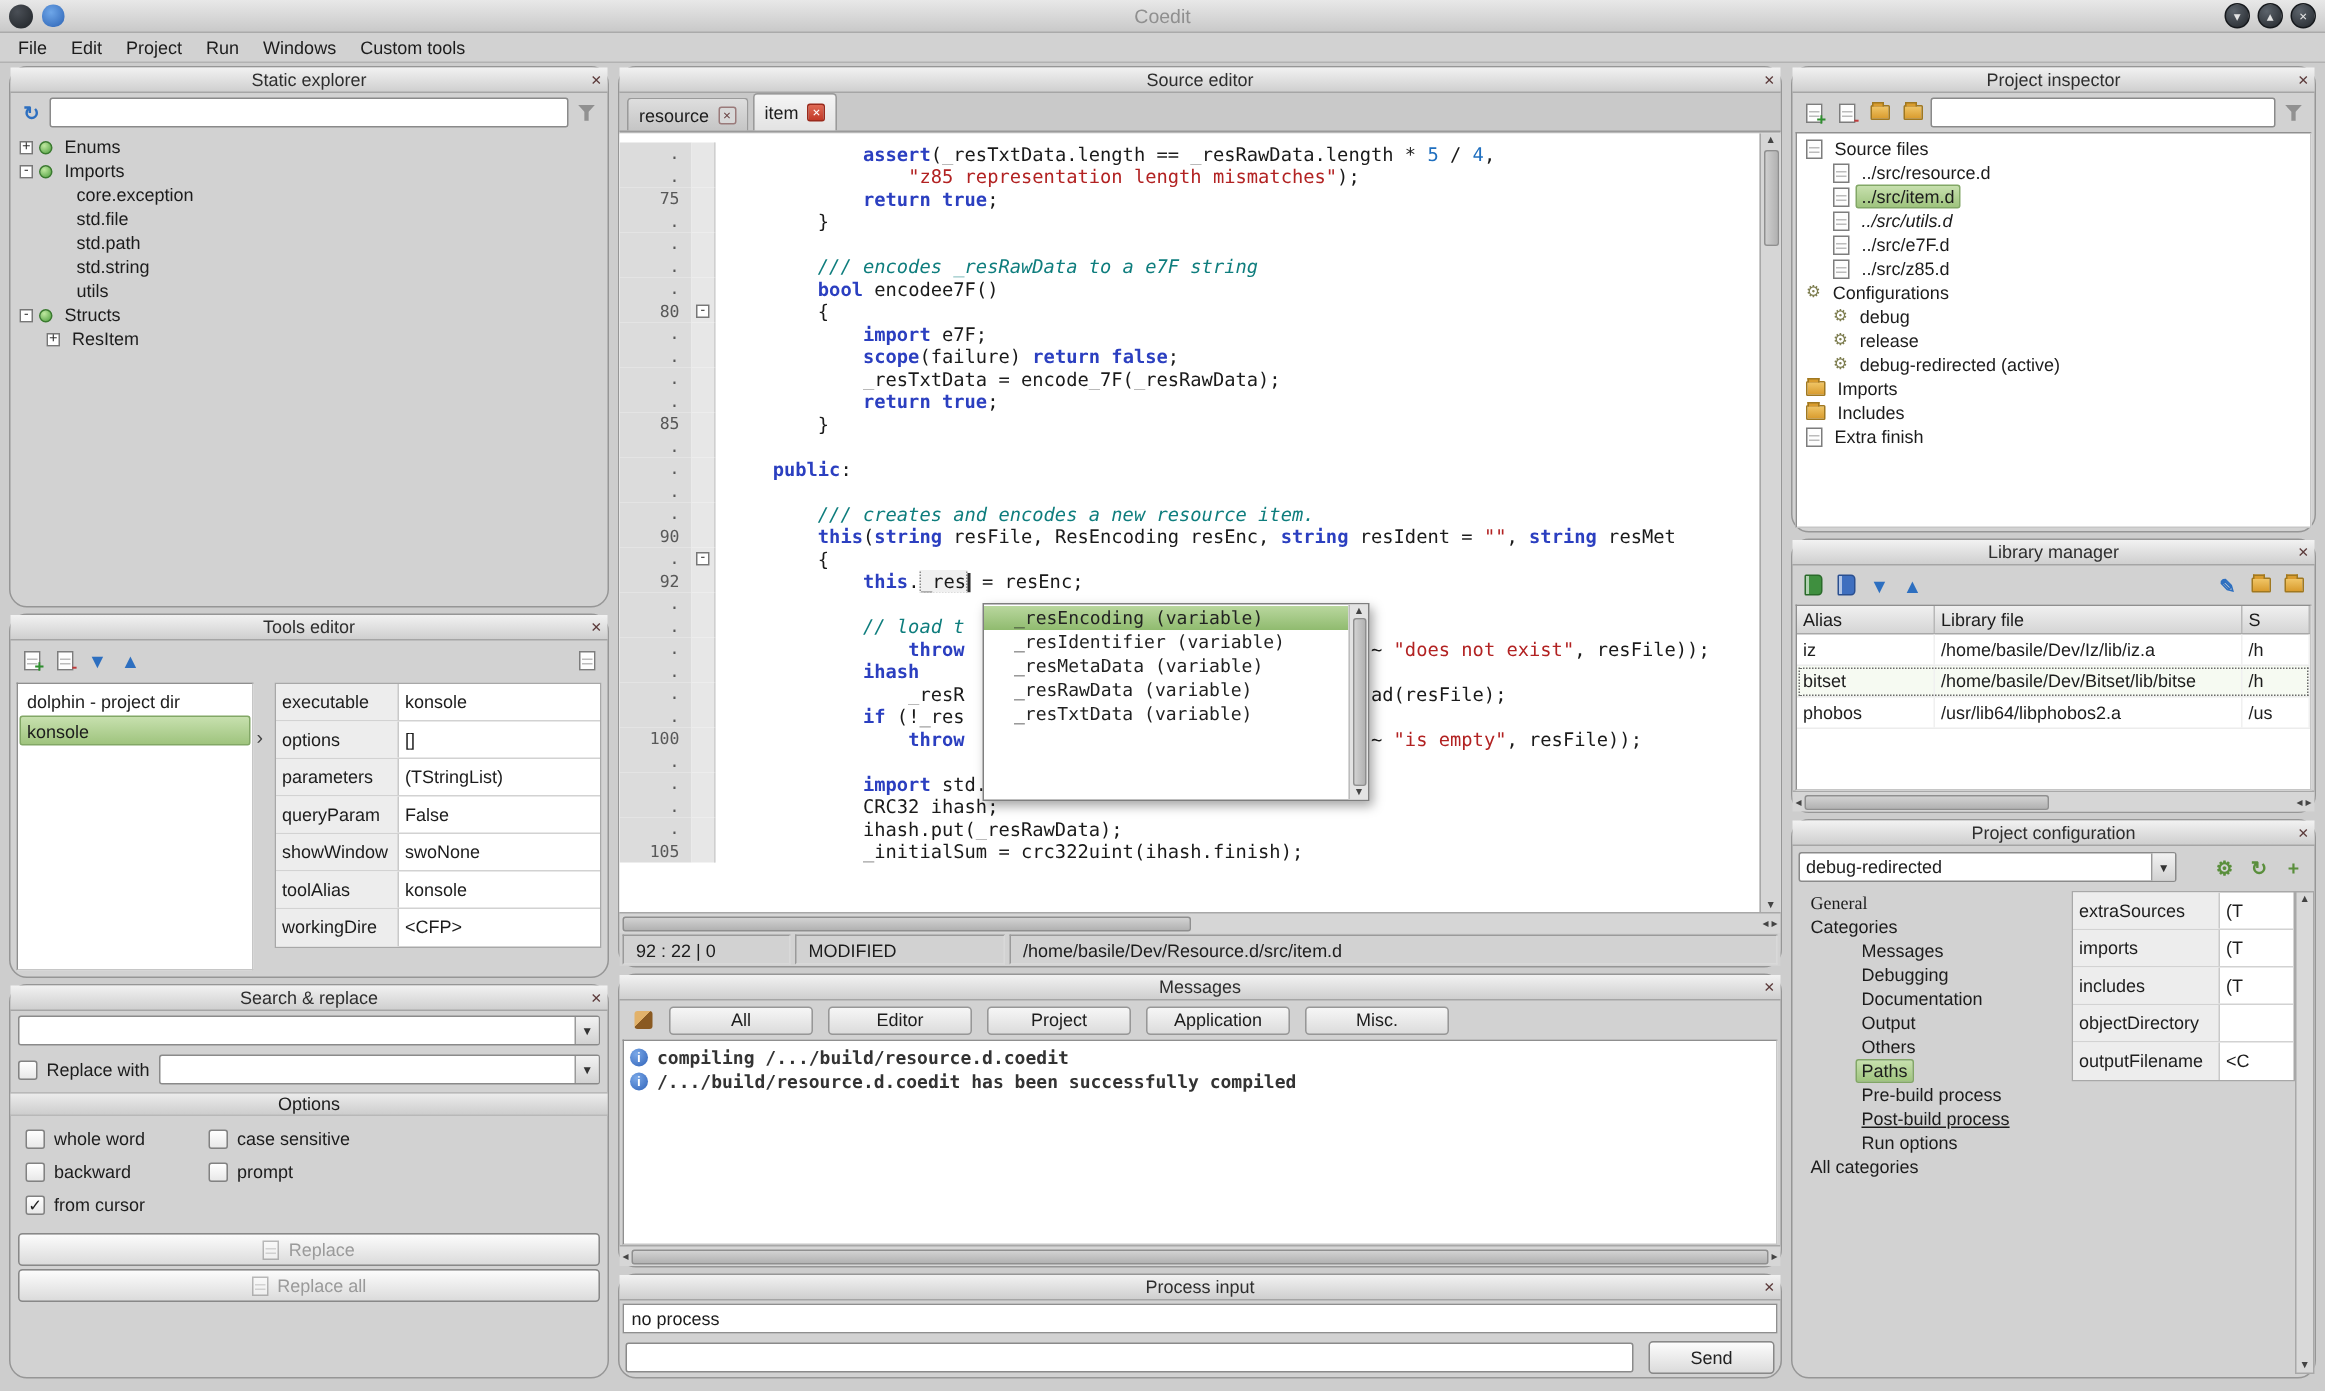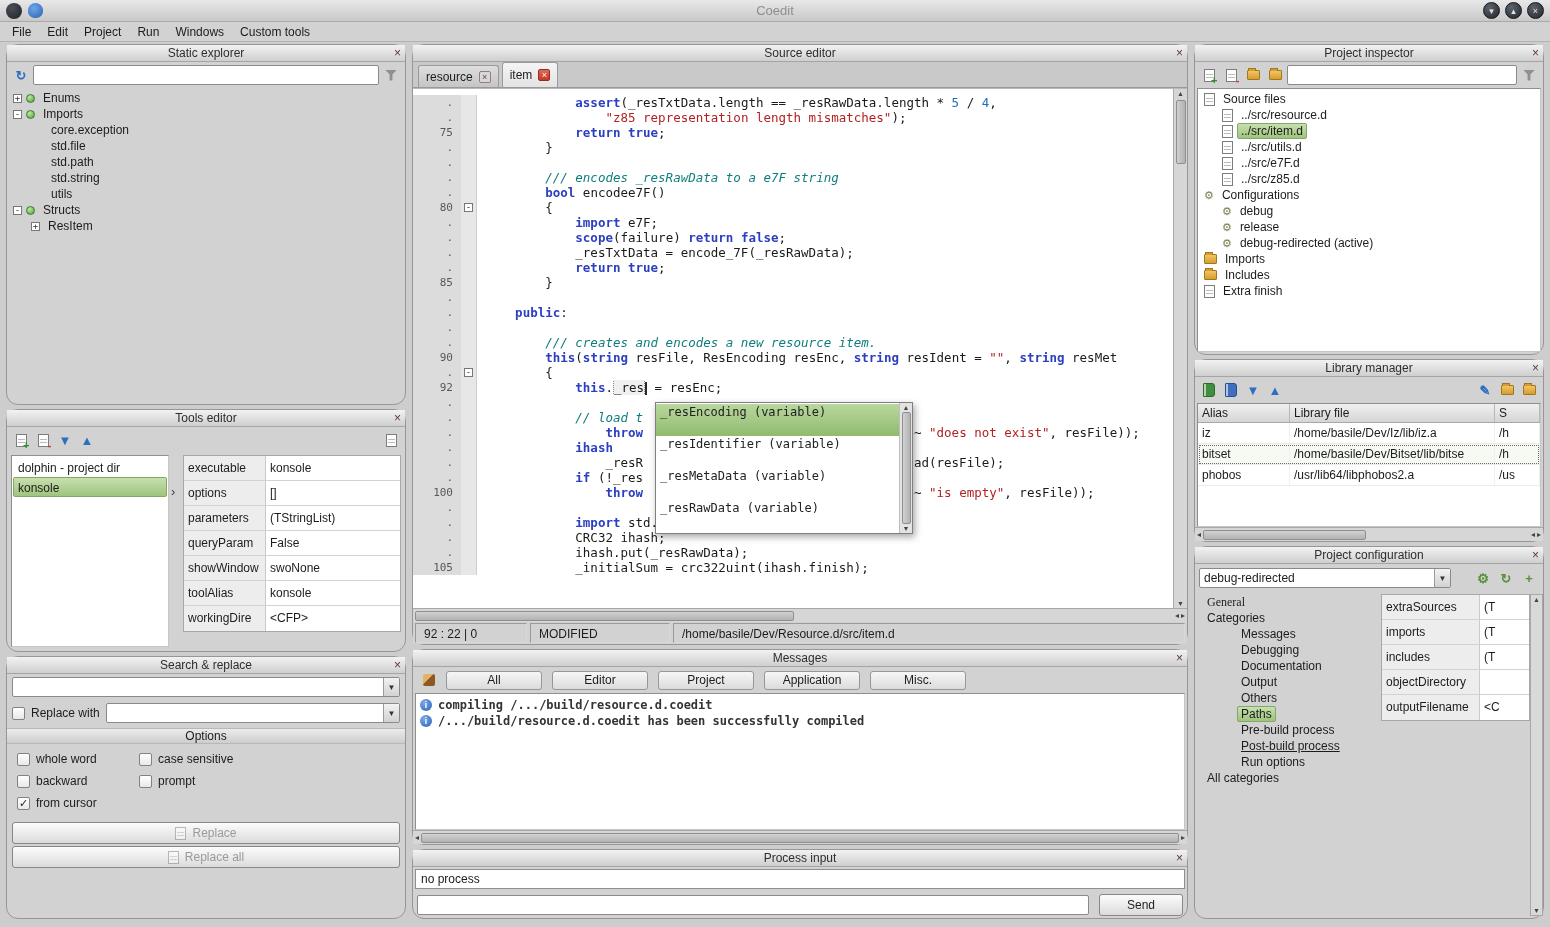--- a/index.html
+++ b/index.html
@@ -115,21 +115,21 @@
 .vthumb{position:absolute;left:0;width:10px;background:linear-gradient(90deg,#cfcfcf,#b2b2b2);border:1px solid #8f8f8f;border-radius:2px}
 .hscroll{height:14px;flex:0 0 14px;background:#d6d6d6;border-top:1px solid #a8a8a8;display:flex;align-items:center;
   padding:1px 2px;gap:2px;font-size:8px;color:#444}
 .hthumb{height:10px;background:linear-gradient(#d2d2d2,#b2b2b2);border:1px solid #8f8f8f;border-radius:2px}
 .statusbar{height:22px;flex:0 0 22px;display:flex;gap:3px;padding:1px 2px;background:#d2d2d2;align-items:stretch}
 .st-cell{border:1px solid;border-color:#9a9a9a #d9d9d9 #d9d9d9 #9a9a9a;padding:3px 8px 0;white-space:nowrap;overflow:hidden}
 
 .popup{position:absolute;left:242px;top:313px;width:258px;height:132px;background:#fff;border:1px solid #7f7f7f;
   box-shadow:2px 3px 7px rgba(0,0,0,.35);display:flex;z-index:5}
 .popup-list{flex:1;padding-top:1px;overflow:hidden}
-.popup-item{height:32px;line-height:16px;padding:0 4px;font:12px/16px "DejaVu Sans Mono",monospace;white-space:pre;color:#222}
+.popup-item{height:16px;line-height:16px;padding:0 20px;font:12px/16px "DejaVu Sans Mono",monospace;white-space:pre;color:#222}
 .popup-item.sel{background:linear-gradient(#b9d79e,#90bb6f)}
 .popup-scroll{width:13px;flex:0 0 13px;background:#e3e3e3;border-left:1px solid #bdbdbd;display:flex;flex-direction:column;
   align-items:center;justify-content:space-between;font-size:7px;color:#444;padding:1px 0}
 .pthumb{width:9px;flex:1;margin:1px 0;background:linear-gradient(90deg,#d2d2d2,#b2b2b2);border:1px solid #8f8f8f;border-radius:2px}
 
 .filterbar{display:flex;align-items:center;gap:7px;padding:3px 6px;flex:0 0 26px}
 .filter-btn{width:96px;height:19px;border:1px solid #979797;border-radius:3px;background:linear-gradient(#f6f6f6,#dcdcdc);
   display:flex;align-items:center;justify-content:center}
 .msg-log{flex:1;min-height:0;margin:0 2px;padding:3px 4px;overflow:hidden}
 .msg-line{display:flex;align-items:center;gap:6px;height:16px;font:bold 12px/16px "DejaVu Sans Mono",monospace;color:#333;white-space:nowrap}
@@ -654,21 +654,21 @@
             <span class="tree-label">Source files</span>
           </div>
           <div class="tree-row" style="padding-left: 22px;">
             <span class="pg"></span>
             <span class="tree-label">../src/resource.d</span>
           </div>
           <div class="tree-row sel" style="padding-left: 22px;">
             <span class="pg"></span>
             <span class="tree-label">../src/item.d</span>
           </div>
-          <div class="tree-row" style="padding-left: 22px;">
+          <div class="tree-row" style="padding-left: 22px; font-style: italic;">
             <span class="pg"></span>
             <span class="tree-label">../src/utils.d</span>
           </div>
           <div class="tree-row" style="padding-left: 22px;">
             <span class="pg"></span>
             <span class="tree-label">../src/e7F.d</span>
           </div>
           <div class="tree-row" style="padding-left: 22px;">
             <span class="pg"></span>
             <span class="tree-label">../src/z85.d</span>

